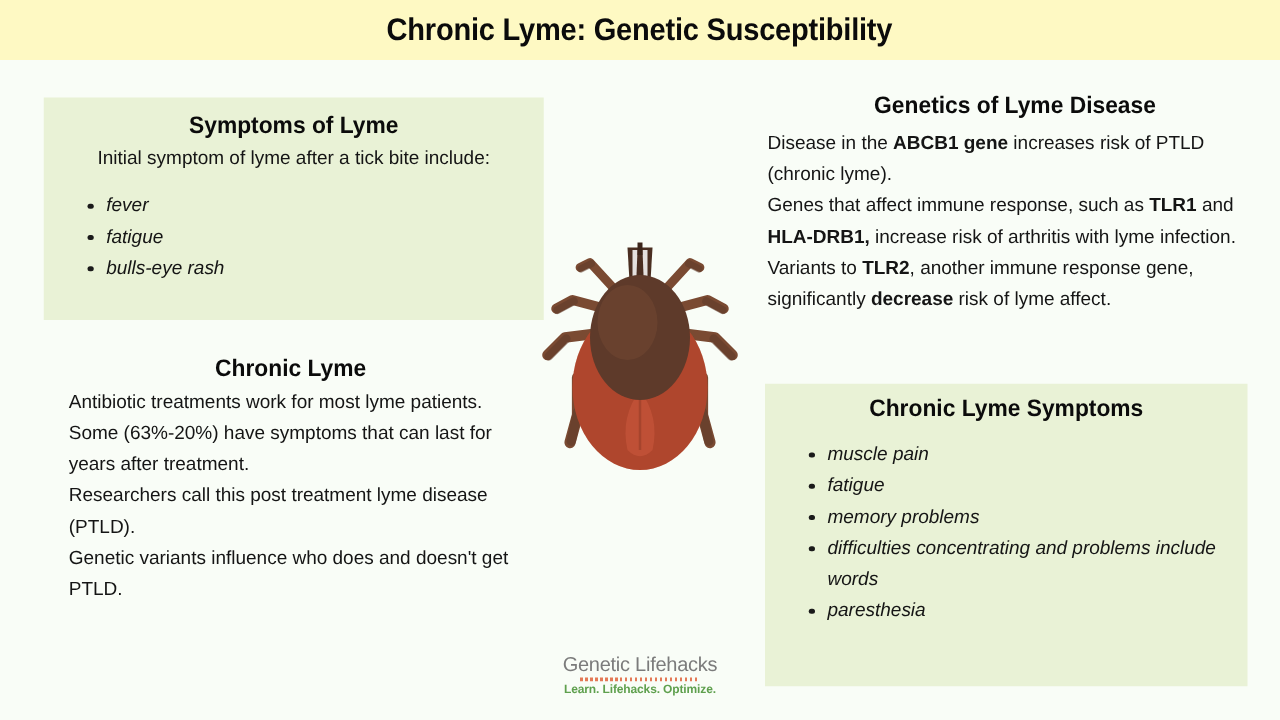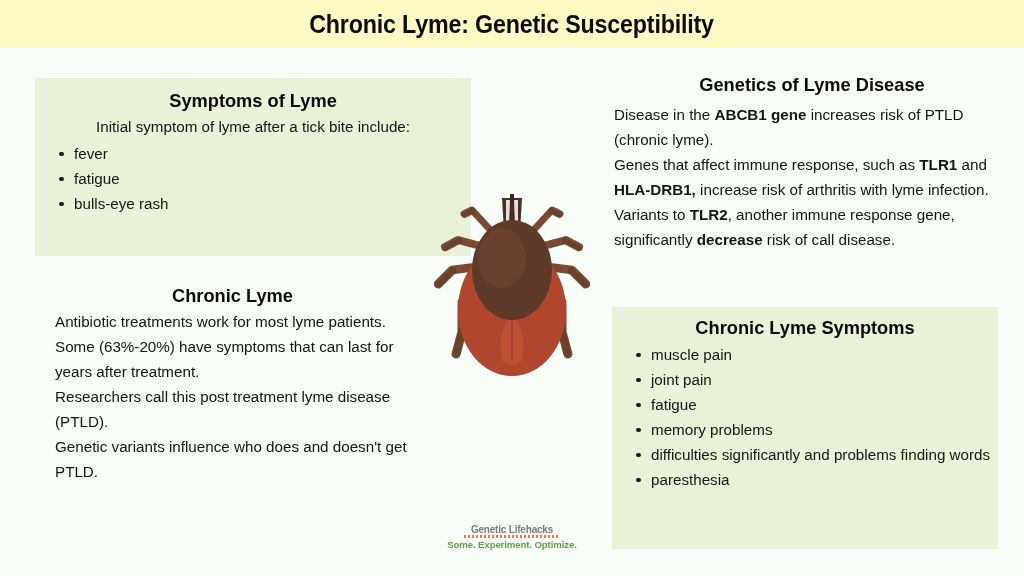--- a/index.html
+++ b/index.html
@@ -35,33 +35,33 @@
 
   .sec-title{
     text-align:center;font-weight:bold;font-size:19px;color:#0b0b0b;
     transform:scaleX(0.96);
     white-space:nowrap;
   }
   .body-line{
     font-size:15.2px;line-height:25px;color:#151515;
   }
   ul.bullets{
-    margin:1px;padding:0 0 0 38px;list-style:none;
+    margin:12px;padding:0 0 0 38px;list-style:none;font-style:italic;
   }
   ul.bullets li{
     font-size:15.2px;line-height:25px;color:#151515;
     position:relative;
   }
   ul.bullets li::before{
     content:"";position:absolute;left:-15px;top:10.5px;
     width:4.5px;height:4.5px;border-radius:50%;background:#1a1a1a;
   }
 
   
-  #panel-symptoms{left:35px;top:78px;width:436px;height:178px;}
+  #panel-symptoms{left:35px;top:78px;width:400px;height:178px;}
   #panel-symptoms .sec-title{margin-top:12px;}
   #panel-symptoms .intro{padding:2px 8px 1px 8px;text-align:center;}
 
   
   #block-chronic{left:35px;top:285px;width:395px;}
   #block-chronic .sec-title{margin-bottom:2px;}
   #block-chronic .body-line{padding-left:20px;}
 
   
   #block-genetics{left:612px;top:74px;width:400px;}
@@ -76,21 +76,21 @@
   
   #tick-illustration{
     position:absolute;left:432px;top:192px;width:160px;height:196px;
   }
 
   
   #logo{
     position:absolute;left:446px;top:524px;width:132px;text-align:center;
   }
   #logo .logo-name{
-    font-size:10px;font-weight:bold;color:#7b7b7b;letter-spacing:-0.2px;
+    font-size:16px;font-weight:normal;color:#7b7b7b;letter-spacing:-0.2px;
     white-space:nowrap;
   }
   #logo .logo-dna{
     height:3px;margin:0 auto;width:96px;
     background:repeating-linear-gradient(to right,#E0623A 0 2px,transparent 2px 4px);
     opacity:.85;
   }
   #logo .logo-tag{
     font-size:9.6px;font-weight:bold;color:#5FA04E;letter-spacing:-0.1px;
     white-space:nowrap;margin-top:1px;
@@ -121,32 +121,31 @@
       <div class="body-line">Researchers call this post treatment lyme disease (PTLD).</div>
       <div class="body-line">Genetic variants influence who does and doesn't get PTLD.</div>
     </div>
 </div>
 
 <div class="plain" id="block-genetics">
   <div class="sec-title">Genetics of Lyme Disease</div>
   <div>
       <div class="body-line"><span>Disease in the </span><b>ABCB1 gene</b><span> increases risk of PTLD (chronic lyme).</span></div>
       <div class="body-line"><span>Genes that affect immune response, such as </span><b>TLR1</b><span> and </span><b>HLA-DRB1,</b><span> increase risk of arthritis with lyme infection.</span></div>
-      <div class="body-line"><span>Variants to </span><b>TLR2</b><span>, another immune response gene, significantly </span><b>decrease</b><span> risk of call disease.</span></div>
+      <div class="body-line"><span>Variants to </span><b>TLR2</b><span>, another immune response gene, significantly </span><b>decrease</b><span> risk of lyme affect.</span></div>
     </div>
 </div>
 
 <div class="panel" id="panel-chronic-symptoms">
   <div class="sec-title">Chronic Lyme Symptoms</div>
   <ul class="bullets">
       <li>muscle pain</li>
-      <li>joint pain</li>
       <li>fatigue</li>
       <li>memory problems</li>
-      <li>difficulties significantly and problems finding words</li>
+      <li>difficulties concentrating and problems include words</li>
       <li>paresthesia</li>
     </ul>
 </div>
 
 <div id="tick-illustration">
   <svg viewBox="0 0 160 196" width="160" height="196" xmlns="http://www.w3.org/2000/svg">
     <g fill="none" stroke="#7A4A32" stroke-linecap="round" stroke-linejoin="round">
       <path d="M62 42 L40 18 L32 22" stroke-width="7"></path>
       <path d="M56 56 L26 48 L13 55" stroke-width="8"></path>
       <path d="M52 74 L20 78 L6 92" stroke-width="8.5"></path>
@@ -185,14 +184,14 @@
     <path d="M80 100 L80 168" stroke="#8E3824" stroke-width="2" opacity="0.5" fill="none"></path>
 
     <ellipse cx="80" cy="78" rx="40" ry="50" fill="#5E3A2A"></ellipse>
     <ellipse cx="70" cy="66" rx="24" ry="30" fill="#6B4430" opacity="0.8"></ellipse>
   </svg>
 </div>
 
 <div id="logo">
   <div class="logo-name">Genetic Lifehacks</div>
   <div class="logo-dna"></div>
-  <div class="logo-tag">Some. Experiment. Optimize.</div>
+  <div class="logo-tag">Learn. Lifehacks. Optimize.</div>
 </div>
 
 </body></html>

